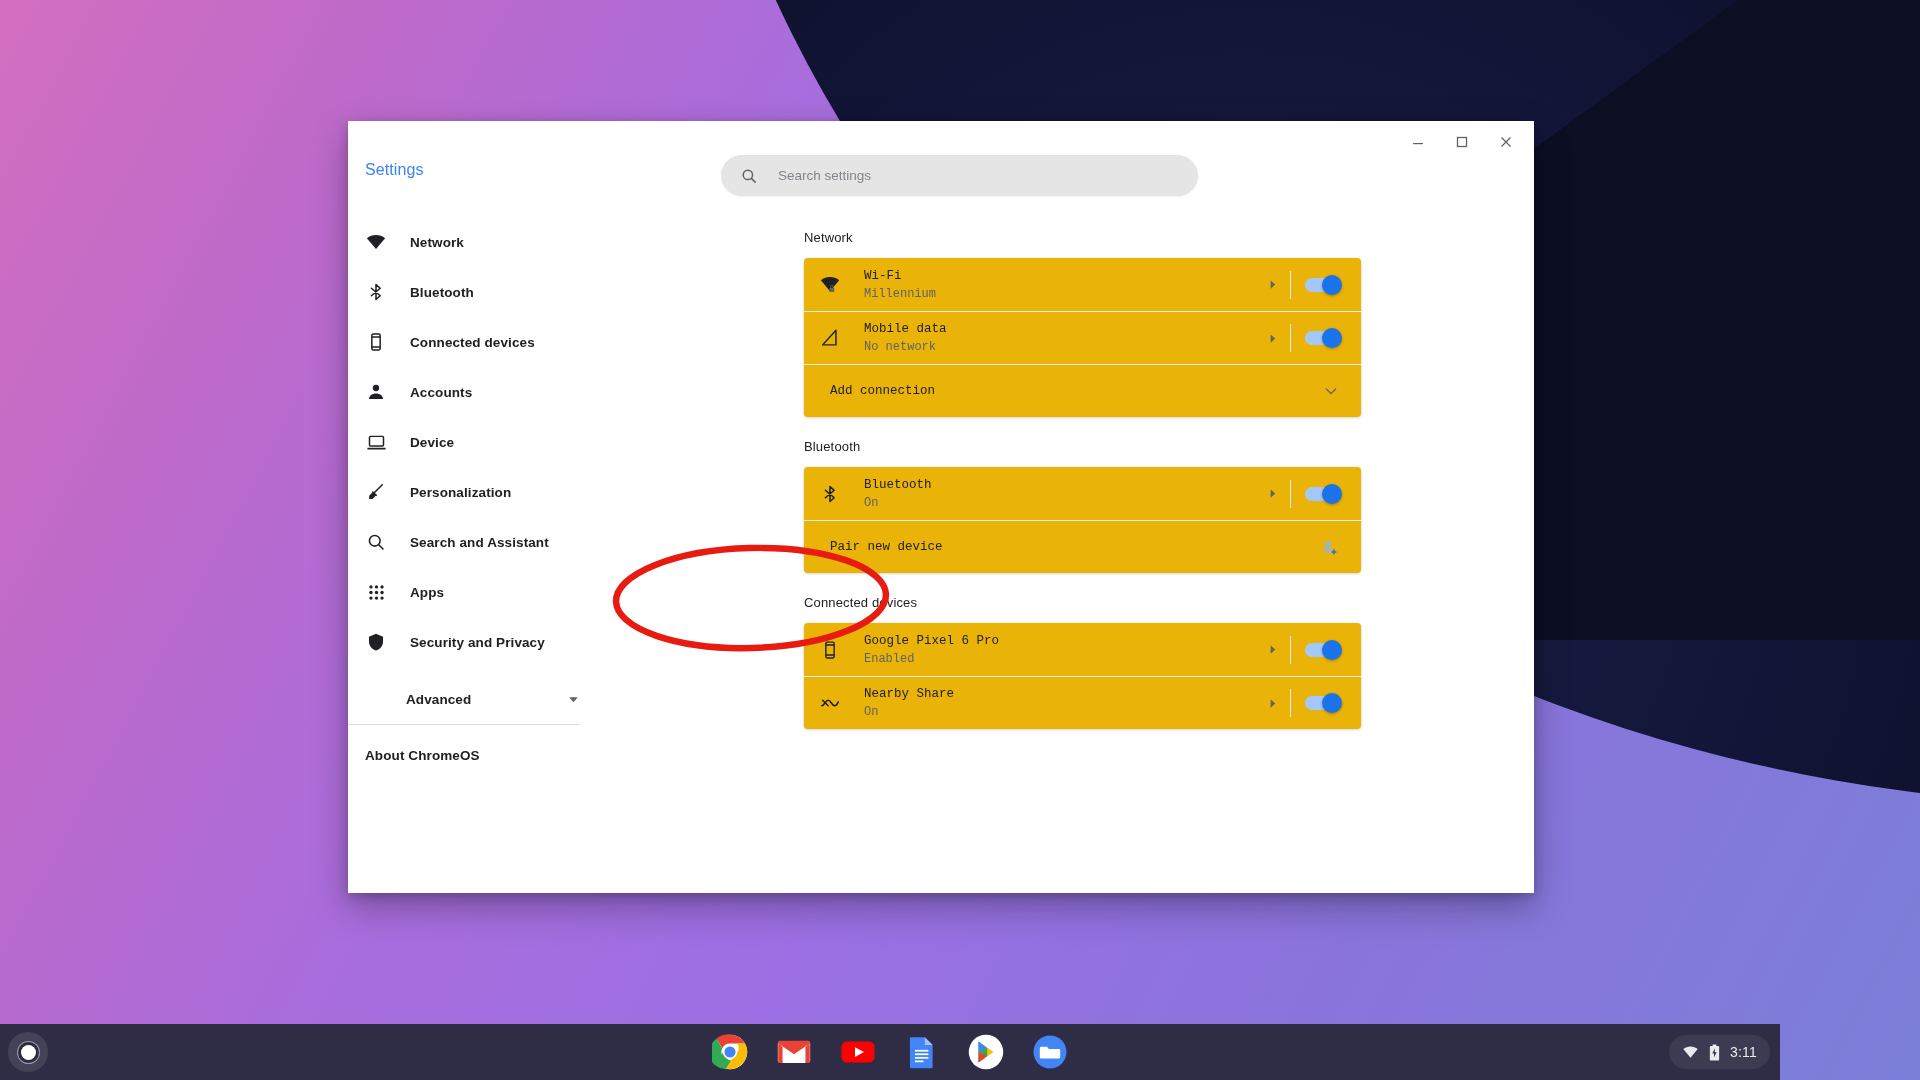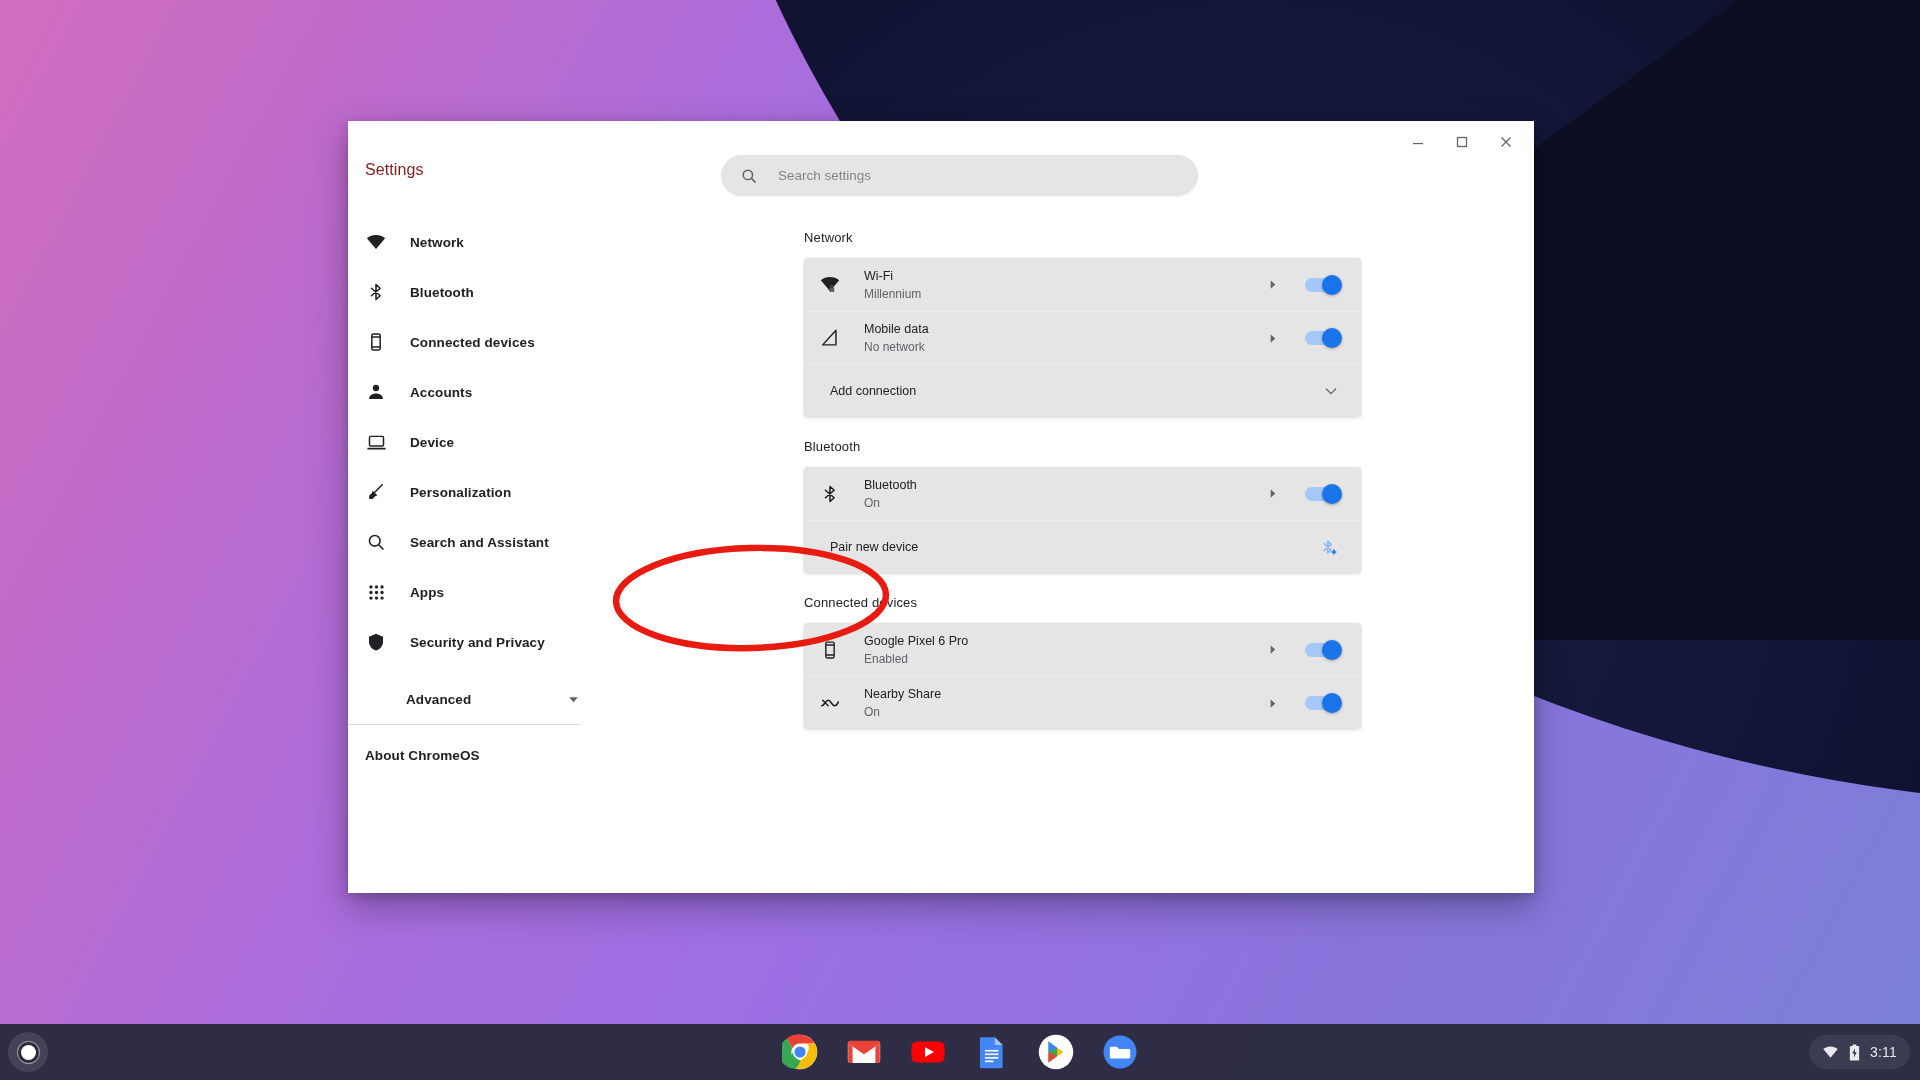--- a/index.html
+++ b/index.html
@@ -64,21 +64,21 @@
   .win-body { display: flex; flex: 1; min-height: 0; }
 
   .sidebar {
     width: 260px;
     flex: 0 0 260px;
     padding-top: 40px;
     background: #fff;
   }
   .app-title {
     font-size: 16px;
-    color: #7f1d1d;
+    color: #3b82f6;
     padding: 0 0 0 17px;
     margin-bottom: 38px;
     letter-spacing: .1px;
   }
   .nav-list { list-style: none; }
   .nav-item {
     display: flex; align-items: center;
     height: 50px;
     padding-left: 17px;
     cursor: default;
@@ -159,24 +159,25 @@
   .section-title {
     font-size: 13px;
     color: #202124;
     margin-left: 196px;
     margin-bottom: 13px;
     letter-spacing: .15px;
   }
   .card {
     margin-left: 196px;
     width: 557px;
-    background: #e5e5e5;
+    background: #eab308;
     border-radius: 4px;
     box-shadow: 0 1px 3px rgba(60,64,67,.18), 0 0 0 1px rgba(60,64,67,.04);
     overflow: hidden;
+    font-family: Liberation Mono, monospace;
   }
   .row {
     display: flex; align-items: center;
     height: 53px;
     padding: 0 0 0 14px;
     cursor: default;
     position: relative;
   }
   .row + .row { border-top: 1px solid #ececec; }
   .row-ico {
@@ -243,21 +244,21 @@
     left: 610px; top: 542px;
     width: 282px; height: 113px;
     pointer-events: none;
     z-index: 30;
   }
 
   
   #shelf {
     position: absolute;
     left: 0; bottom: 0;
-    width: 1920px; height: 56px;
+    width: 1780px; height: 56px;
     background: rgba(42,43,62,.96);
     display: flex; align-items: center;
     justify-content: center;
   }
   #launcher {
     position: absolute;
     left: 8px; top: 50%;
     transform: translateY(-50%);
     width: 40px; height: 40px;
     border-radius: 50%;

